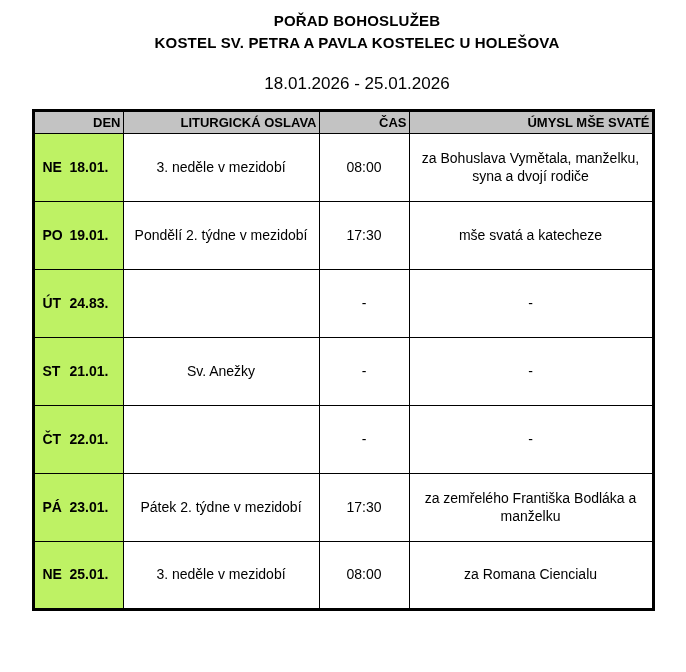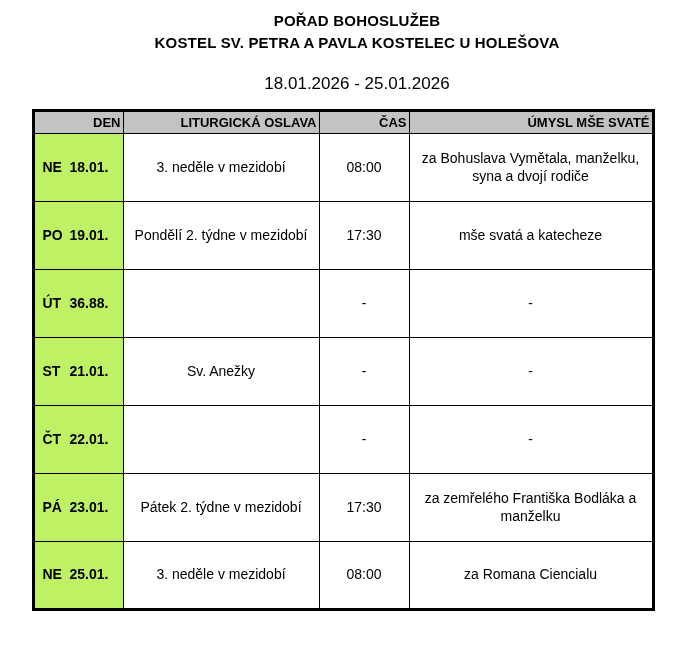--- a/index.html
+++ b/index.html
@@ -114,21 +114,21 @@
         <td>08:00</td>
         <td>za Bohuslava Vymětala, manželku, syna a dvojí rodiče</td>
       </tr>
       <tr>
         <td class="day-cell"><span class="day-abbr">PO</span><span>19.01.</span></td>
         <td>Pondělí 2. týdne v mezidobí</td>
         <td>17:30</td>
         <td>mše svatá a katecheze</td>
       </tr>
       <tr>
-        <td class="day-cell"><span class="day-abbr">ÚT</span><span>36.88.</span></td>
+        <td class="day-cell"><span class="day-abbr">ÚT</span><span>24.83.</span></td>
         <td></td>
         <td>-</td>
         <td>-</td>
       </tr>
       <tr>
         <td class="day-cell"><span class="day-abbr">ST</span><span>21.01.</span></td>
         <td>Sv. Anežky</td>
         <td>-</td>
         <td>-</td>
       </tr>

